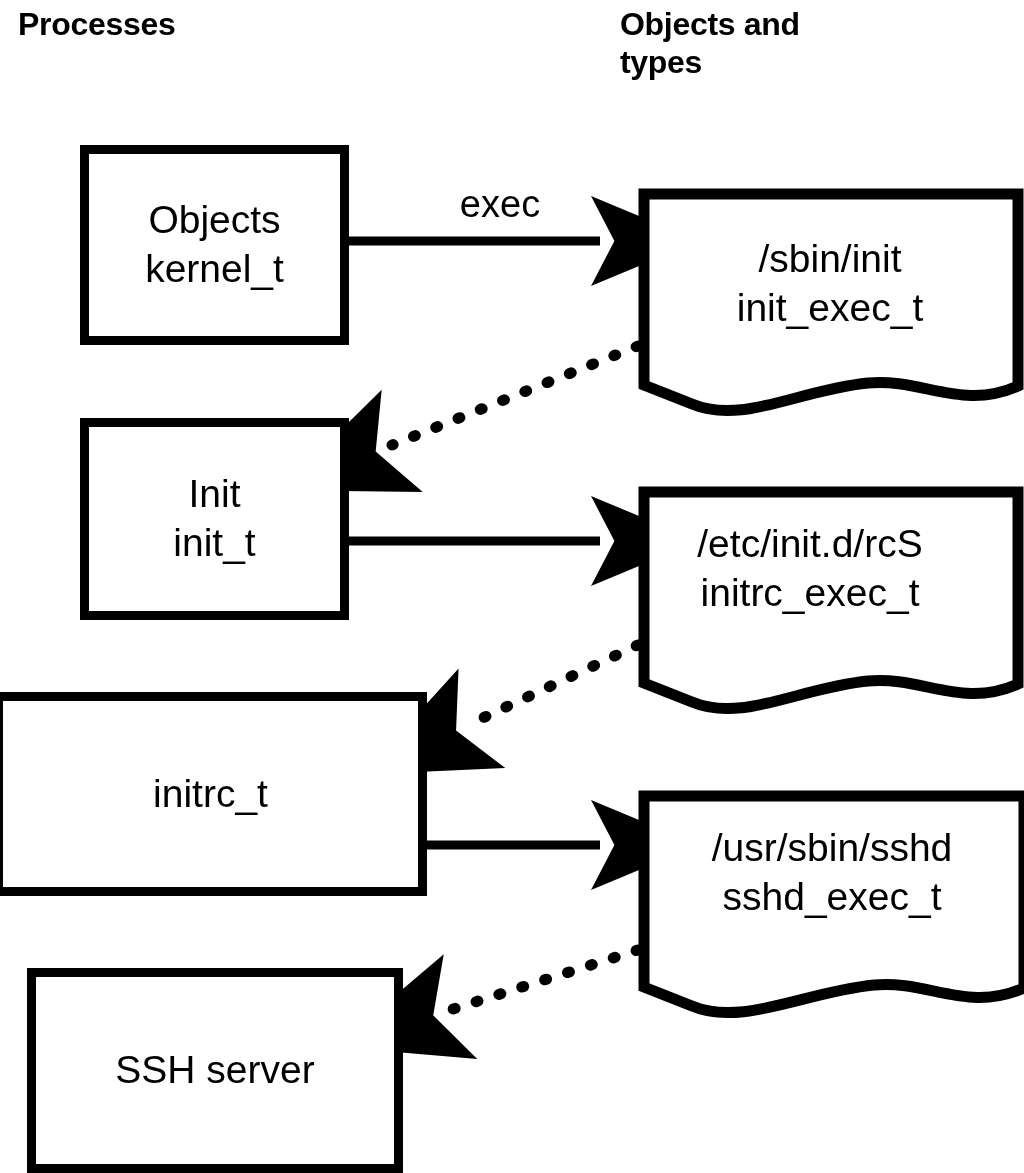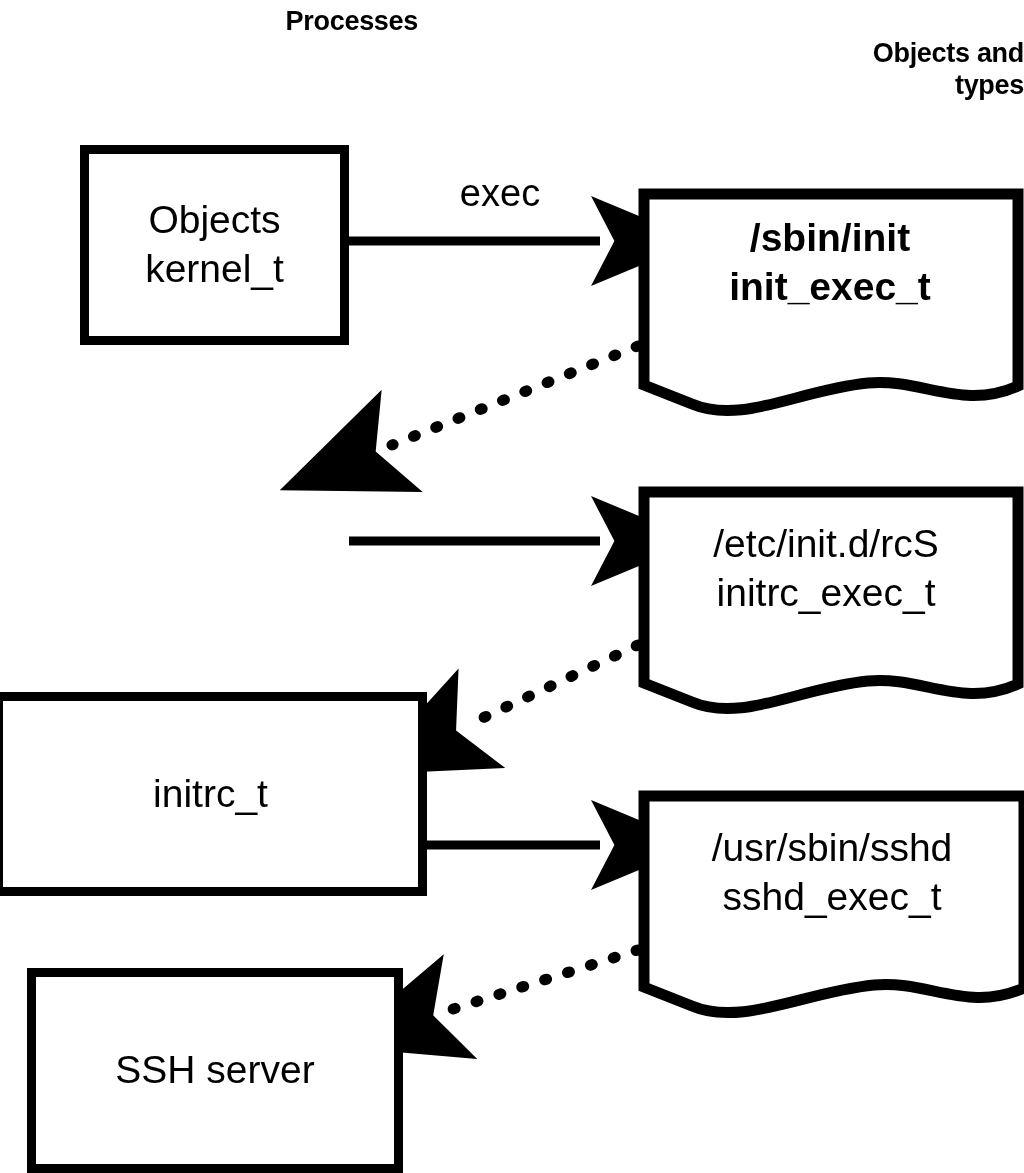--- a/index.html
+++ b/index.html
@@ -13,28 +13,28 @@
   #canvas {
     position: relative;
     width: 1024px;
     height: 1173px;
     background: #ffffff;
     overflow: hidden;
   }
   .col-header {
     position: absolute;
     font-weight: bold;
-    font-size: 27px;
+    font-size: 32px;
     line-height: 1.18;
-    text-align: right;
+    text-align: left;
     color: #000000;
     letter-spacing: -0.3px;
   }
   #header-left  { left: 18px;  top: 6px;  width: 400px; }
-  #header-right { left: 620px; top: 6px;  width: 404px; margin-top: 32px; }
+  #header-right { left: 620px; top: 6px;  width: 404px; }
 
   .proc-box {
     position: absolute;
     box-sizing: border-box;
     border: 9px solid #000000;
     background: #ffffff;
     display: flex;
     flex-direction: column;
     align-items: center;
     justify-content: center;
@@ -110,58 +110,62 @@
 
     <g>
       <line x1="427" y1="845" x2="600" y2="845" stroke="#000000" stroke-width="9" marker-end="url(#arrowSolid)"></line>
     </g>
 
     <g>
       <line x1="638" y1="950" x2="450" y2="1010" stroke="#000000" stroke-width="11" stroke-dasharray="2 22" stroke-linecap="round" marker-end="url(#arrowDotted)"></line>
     </g>
   </svg>
 
-  <div class="edge-label" style="left:400px; top:172px; width:200px;text-align:center;">exec</div>
+  <div class="edge-label" style="left:400px; top:183px; width:200px;text-align:center;">exec</div>
 
   <div class="proc-box" style="left:80px; top:145px; width:269px; height:200px;">
     <div>Objects</div>
     <div>kernel_t</div>
   </div>
 
+  <div class="proc-box" style="left:80px; top:418px; width:269px; height:202px;">
+    <div>Init</div>
+    <div>init_t</div>
+  </div>
 
   <div class="proc-box" style="left:-6px; top:692px; width:433px; height:204px;">
     <div>initrc_t</div>
   </div>
 
   <div class="proc-box" style="left:27px; top:968px; width:376px; height:205px;">
     <div>SSH server</div>
   </div>
 
   <div class="doc-shape" style="left:632px; top:182px;">
     <svg width="400" height="250" viewBox="0 0 400 250">
       <path d="M 12,12 L 386,12 L 386,204
                C 330,229 290,196 236,201
                C 166,208 110,243 60,222
                L 12,203 Z" fill="#ffffff" stroke="#000000" stroke-width="11" stroke-linejoin="miter"></path>
     </svg>
   </div>
-  <div class="doc-label" style="left:640px; top:214px; width:380px;font-weight:bold;">
+  <div class="doc-label" style="left:640px; top:235px; width:380px;">
     <div>/sbin/init</div>
     <div>init_exec_t</div>
   </div>
 
   <div class="doc-shape" style="left:632px; top:480px;">
     <svg width="400" height="250" viewBox="0 0 400 250">
       <path d="M 12,12 L 386,12 L 386,204
                C 330,229 290,196 236,201
                C 166,208 110,243 60,222
                L 12,203 Z" fill="#ffffff" stroke="#000000" stroke-width="11" stroke-linejoin="miter"></path>
     </svg>
   </div>
-  <div class="doc-label" style="left:636px; top:520px; width:380px;">
+  <div class="doc-label" style="left:620px; top:520px; width:380px;">
     <div>/etc/init.d/rcS</div>
     <div>initrc_exec_t</div>
   </div>
 
   <div class="doc-shape" style="left:632px; top:784px;">
     <svg width="400" height="250" viewBox="0 0 400 250">
       <path d="M 12,12 L 392,12 L 392,204
                C 336,229 296,196 242,201
                C 172,208 110,243 60,222
                L 12,203 Z" fill="#ffffff" stroke="#000000" stroke-width="11" stroke-linejoin="miter"></path>

